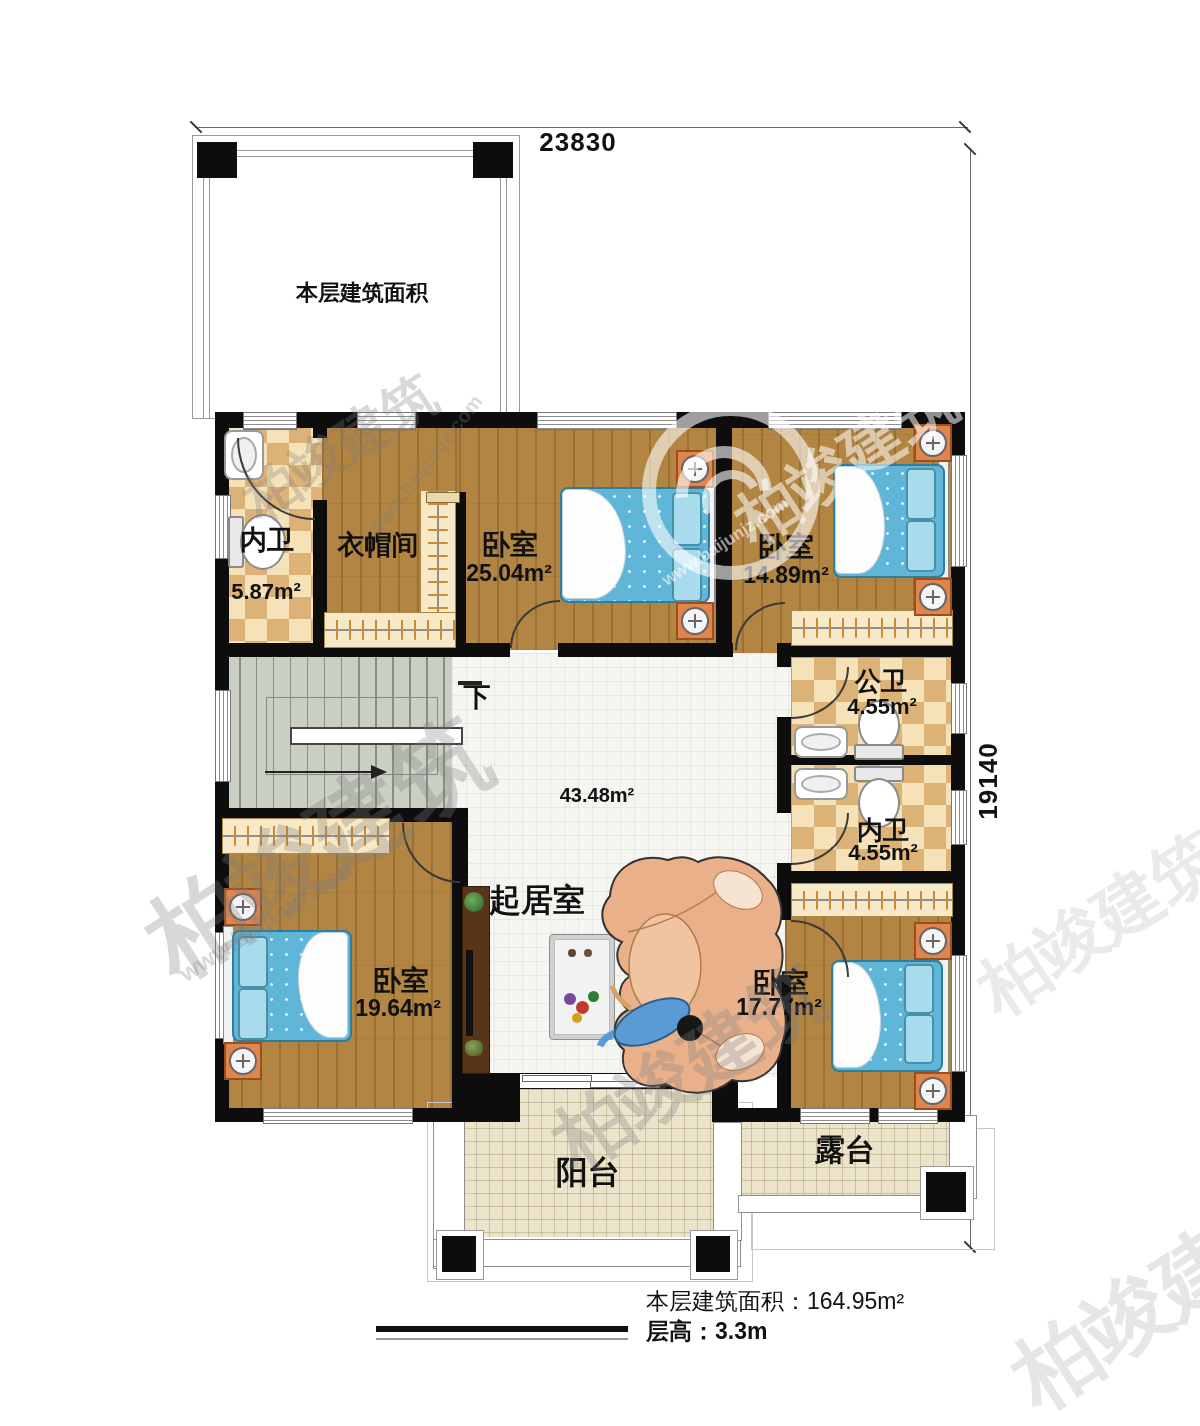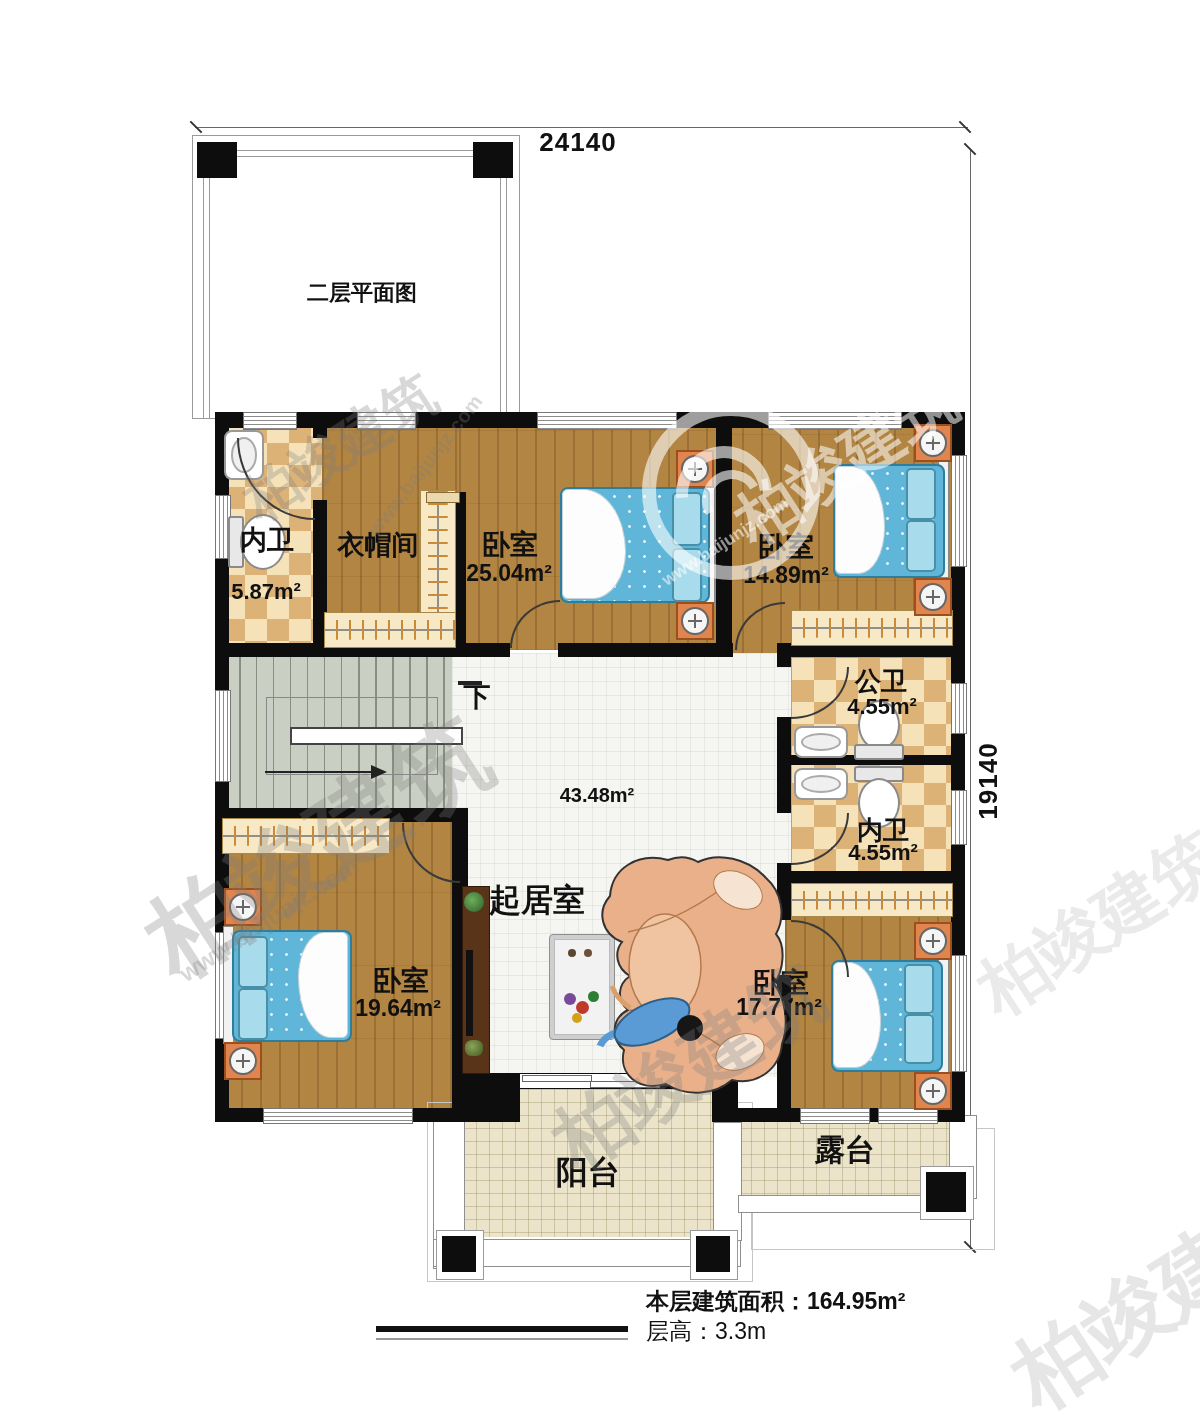--- a/index.html
+++ b/index.html
@@ -67,33 +67,33 @@
   .dimline{position:absolute;background:#666;}
 </style>
 </head>
 <body>
 
 <div class="canvas">
 
   <div class="dimline" style="left:195px;top:127px;width:773px;height:1px"></div>
   <div class="tick" style="left:188px;top:126px"></div>
   <div class="tick" style="left:957px;top:126px"></div>
-  <div class="lbl" style="left:578px;top:142px;font-size:26px;letter-spacing:1px">24140</div>
+  <div class="lbl" style="left:578px;top:142px;font-size:26px;letter-spacing:1px">23830</div>
 
   <div class="dimline" style="left:970px;top:150px;width:1px;height:1100px"></div>
   <div class="tick" style="left:962px;top:148px"></div>
   <div class="tick" style="left:962px;top:1246px"></div>
   <div class="lbl" style="left:988px;top:781px;font-size:26px;letter-spacing:1px;transform:translate(-50%,-50%) rotate(-90deg)">19140</div>
 
   <div class="abs roofline" style="left:192px;top:135px;width:326px;height:282px"></div>
   <div class="abs roofline" style="left:203px;top:150px;width:302px;height:267px"></div>
   <div class="abs roofline" style="left:209px;top:156px;width:290px;height:261px"></div>
   <div class="abs col" style="left:197px;top:142px;width:40px;height:36px"></div>
   <div class="abs col" style="left:473px;top:142px;width:40px;height:36px"></div>
-  <div class="lbl" style="left:362px;top:293px;font-size:22px">二层平面图</div>
+  <div class="lbl" style="left:362px;top:293px;font-size:22px">本层建筑面积</div>
 
   <div class="abs check" style="left:222px;top:420px;width:100px;height:230px"></div>
   <div class="abs wood" style="left:322px;top:420px;width:137px;height:230px"></div>
   <div class="abs wood" style="left:459px;top:420px;width:264px;height:230px"></div>
   <div class="abs wood" style="left:723px;top:420px;width:232px;height:234px"></div>
   <div class="abs stairsfloor" style="left:222px;top:653px;width:237px;height:160px"></div>
   <div class="abs tile" style="left:452px;top:653px;width:339px;height:424px"></div>
   <div class="abs check" style="left:791px;top:657px;width:160px;height:103px"></div>
   <div class="abs check" style="left:791px;top:760px;width:160px;height:113px"></div>
   <div class="abs wood" style="left:222px;top:815px;width:237px;height:297px"></div>
@@ -292,24 +292,24 @@
   <div class="lbl" style="left:597px;top:795px;font-size:20px">43.48m²</div>
   <div class="lbl" style="left:401px;top:981px;font-size:28px">卧室</div>
   <div class="lbl" style="left:398px;top:1008px;font-size:23px">19.64m²</div>
   <div class="lbl" style="left:781px;top:983px;font-size:28px">卧室</div>
   <div class="lbl" style="left:779px;top:1007px;font-size:23px">17.77m²</div>
   <div class="lbl" style="left:588px;top:1172px;font-size:32px">阳台</div>
   <div class="lbl" style="left:845px;top:1150px;font-size:30px">露台</div>
 
   <div class="abs" style="left:376px;top:1326px;width:252px;height:6px;background:#111"></div>
   <div class="abs" style="left:376px;top:1338px;width:252px;height:2px;background:#999"></div>
-  <div class="abs" style="left:646px;top:1286px;font-size:23px;font-weight:700">
+  <div class="abs" style="left:646px;top:1286px;font-size:23px;font-weight:400">
     <span>本层建筑面积：</span><span>164.95m²</span>
   </div>
-  <div class="abs" style="left:646px;top:1316px;font-size:23px;font-weight:400">
+  <div class="abs" style="left:646px;top:1316px;font-size:23px;font-weight:700">
     <span>层高：</span><span>3.3m</span>
   </div>
 
   <div class="ring" style="left:642px;top:402px;width:150px;height:150px"></div>
   <div class="cres" style="left:676px;top:446px;width:72px;height:72px;border-width:12px;transform:rotate(40deg)"></div>
   <div class="cres" style="left:702px;top:470px;width:42px;height:42px;border-width:9px;transform:rotate(15deg)"></div>
   <div class="wm" style="left:250px;top:470px;font-size:54px;transform:rotate(-33deg)">柏竣建筑</div>
   <div class="wm" style="left:372px;top:522px;font-size:20px;transform:rotate(-52deg)">www.baijunjz.com</div>
   <div class="wm wmw" style="left:742px;top:486px;font-size:62px;transform:rotate(-33deg)">柏竣建筑</div>
   <div class="wm wmw" style="left:664px;top:572px;font-size:17px;transform:rotate(-33deg)">www.baijunjz.com</div>

